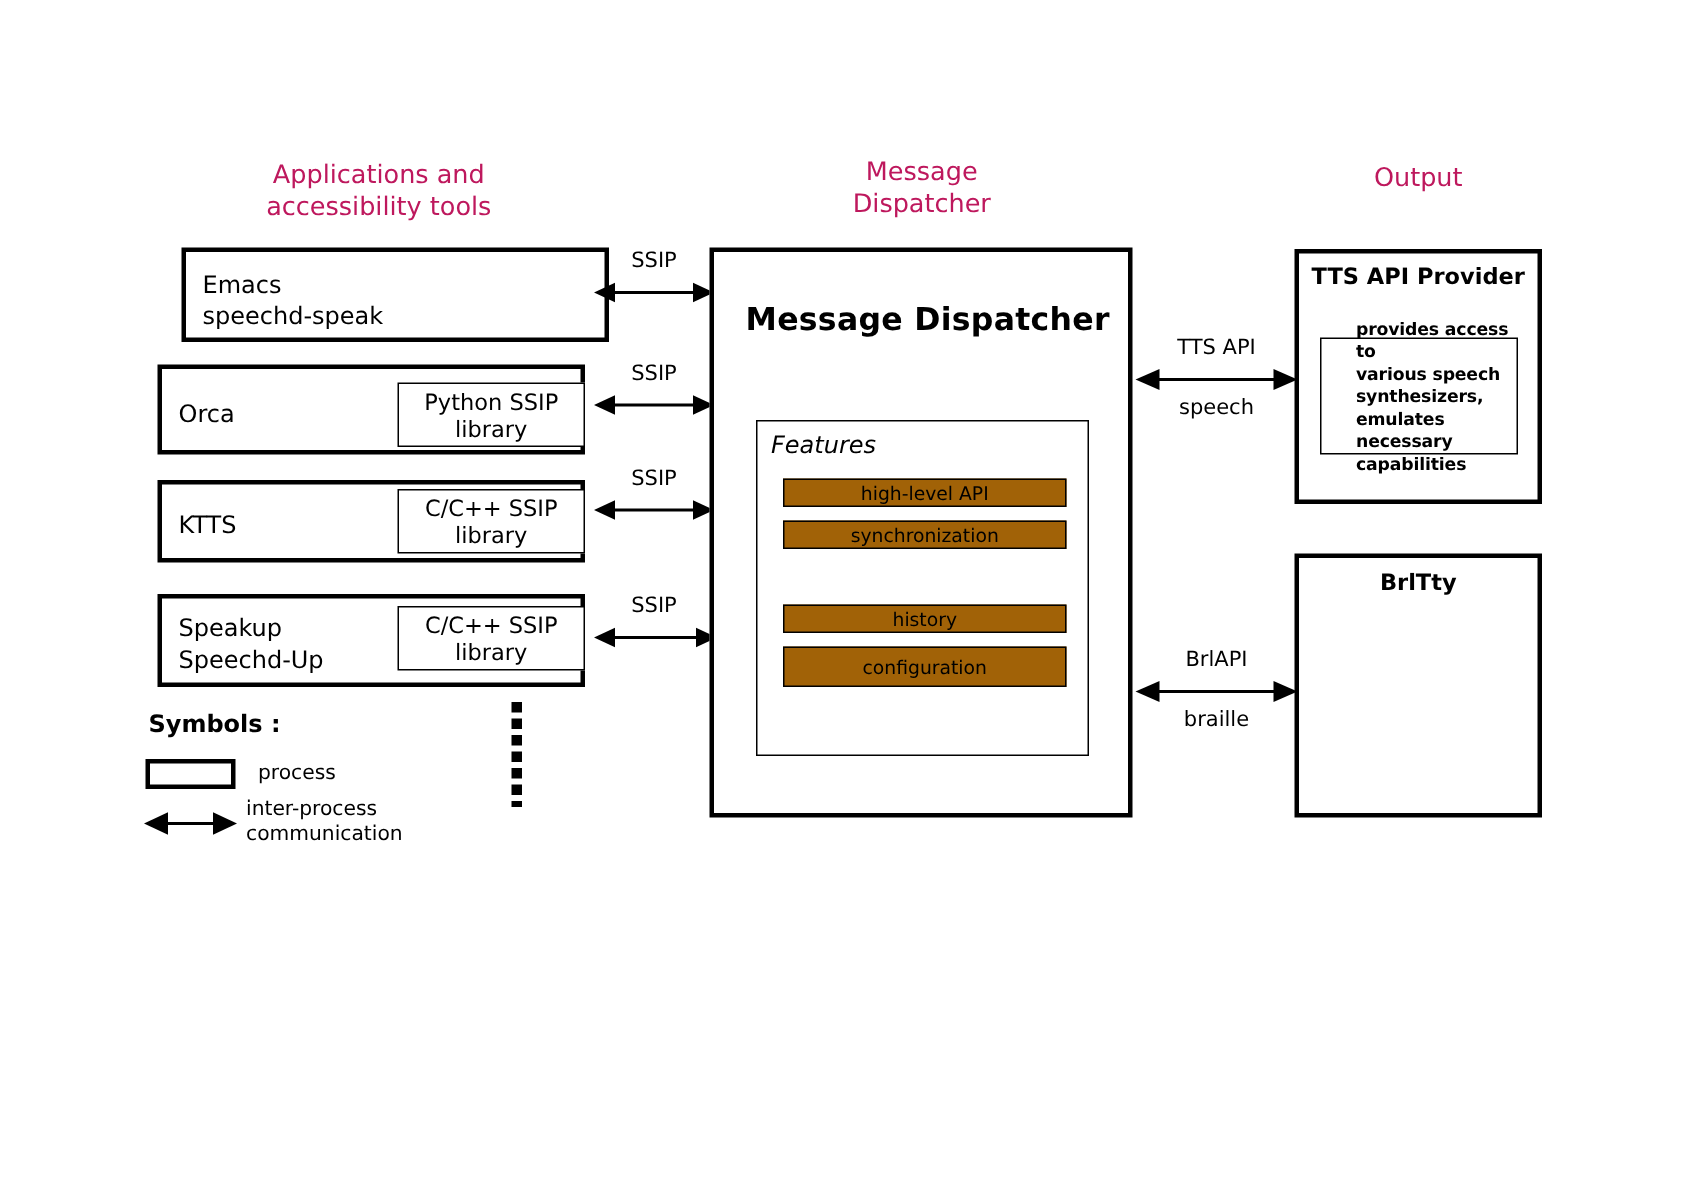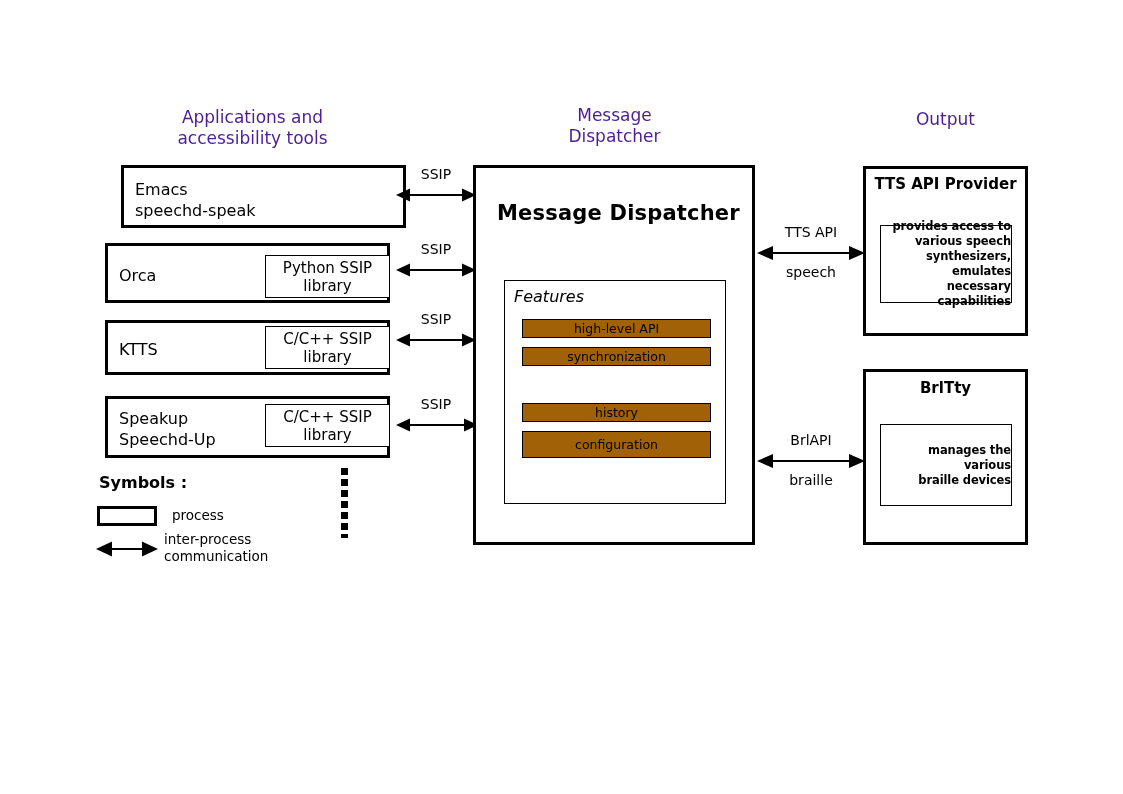--- a/index.html
+++ b/index.html
@@ -18,21 +18,21 @@
     background: #ffffff;
     overflow: hidden;
   }
 
   
   .col-heading {
     position: absolute;
     text-align: center;
     font-size: 17px;
     line-height: 21px;
-    color: #4c1d95;
+    color: #be185d;
     white-space: pre-line;
   }
 
   
   .proc-box {
     position: absolute;
     border: 3px solid #000;
     background: #fff;
     box-sizing: border-box;
   }
@@ -110,26 +110,27 @@
     font-weight: bold;
   }
   .out-desc {
     position: absolute;
     border: 1.5px solid #000;
     background: #fff;
     box-sizing: border-box;
     display: flex;
     align-items: center;
     justify-content: center;
-    text-align: right;
+    text-align: left;
     font-size: 11.5px;
     line-height: 15px;
     white-space: pre-line;
     font-weight: bold;
     letter-spacing: -0.1px;
+    padding-left: 23px;
   }
 
   
   .arrow-svg { position: absolute; overflow: visible; }
   .arrow-label {
     position: absolute;
     font-size: 14px;
     line-height: 17px;
     text-align: center;
     white-space: nowrap;
@@ -236,22 +237,20 @@
   <div class="proc-box" style="left:863px; top:166px; width:165px; height:170px;">
     <div class="out-title" style="top:6px;">TTS API Provider</div>
     <div class="out-desc" style="left:14px; top:56px; width:132px; height:78px;">provides access to
 various speech
 synthesizers, emulates
 necessary capabilities</div>
   </div>
 
   <div class="proc-box" style="left:863px; top:369px; width:165px; height:176px;">
     <div class="out-title" style="top:7px;">BrlTty</div>
-    <div class="out-desc" style="left:14px; top:52px; width:132px; height:82px;">manages the various
-braille devices</div>
   </div>
 
   <svg class="arrow-svg" style="left:757px; top:244px; width:108px; height:18px;">
     <line x1="10" y1="9" x2="98" y2="9" stroke="#000" stroke-width="2"></line>
     <polygon points="0,9 16,2 16,16" fill="#000"></polygon>
     <polygon points="108,9 92,2 92,16" fill="#000"></polygon>
   </svg>
   <div class="arrow-label" style="left:757px; top:244px; width:108px; margin-top:-20px;">TTS API</div>
   <div class="arrow-label" style="left:757px; top:244px; width:108px; margin-top:20px;">speech</div>
 

